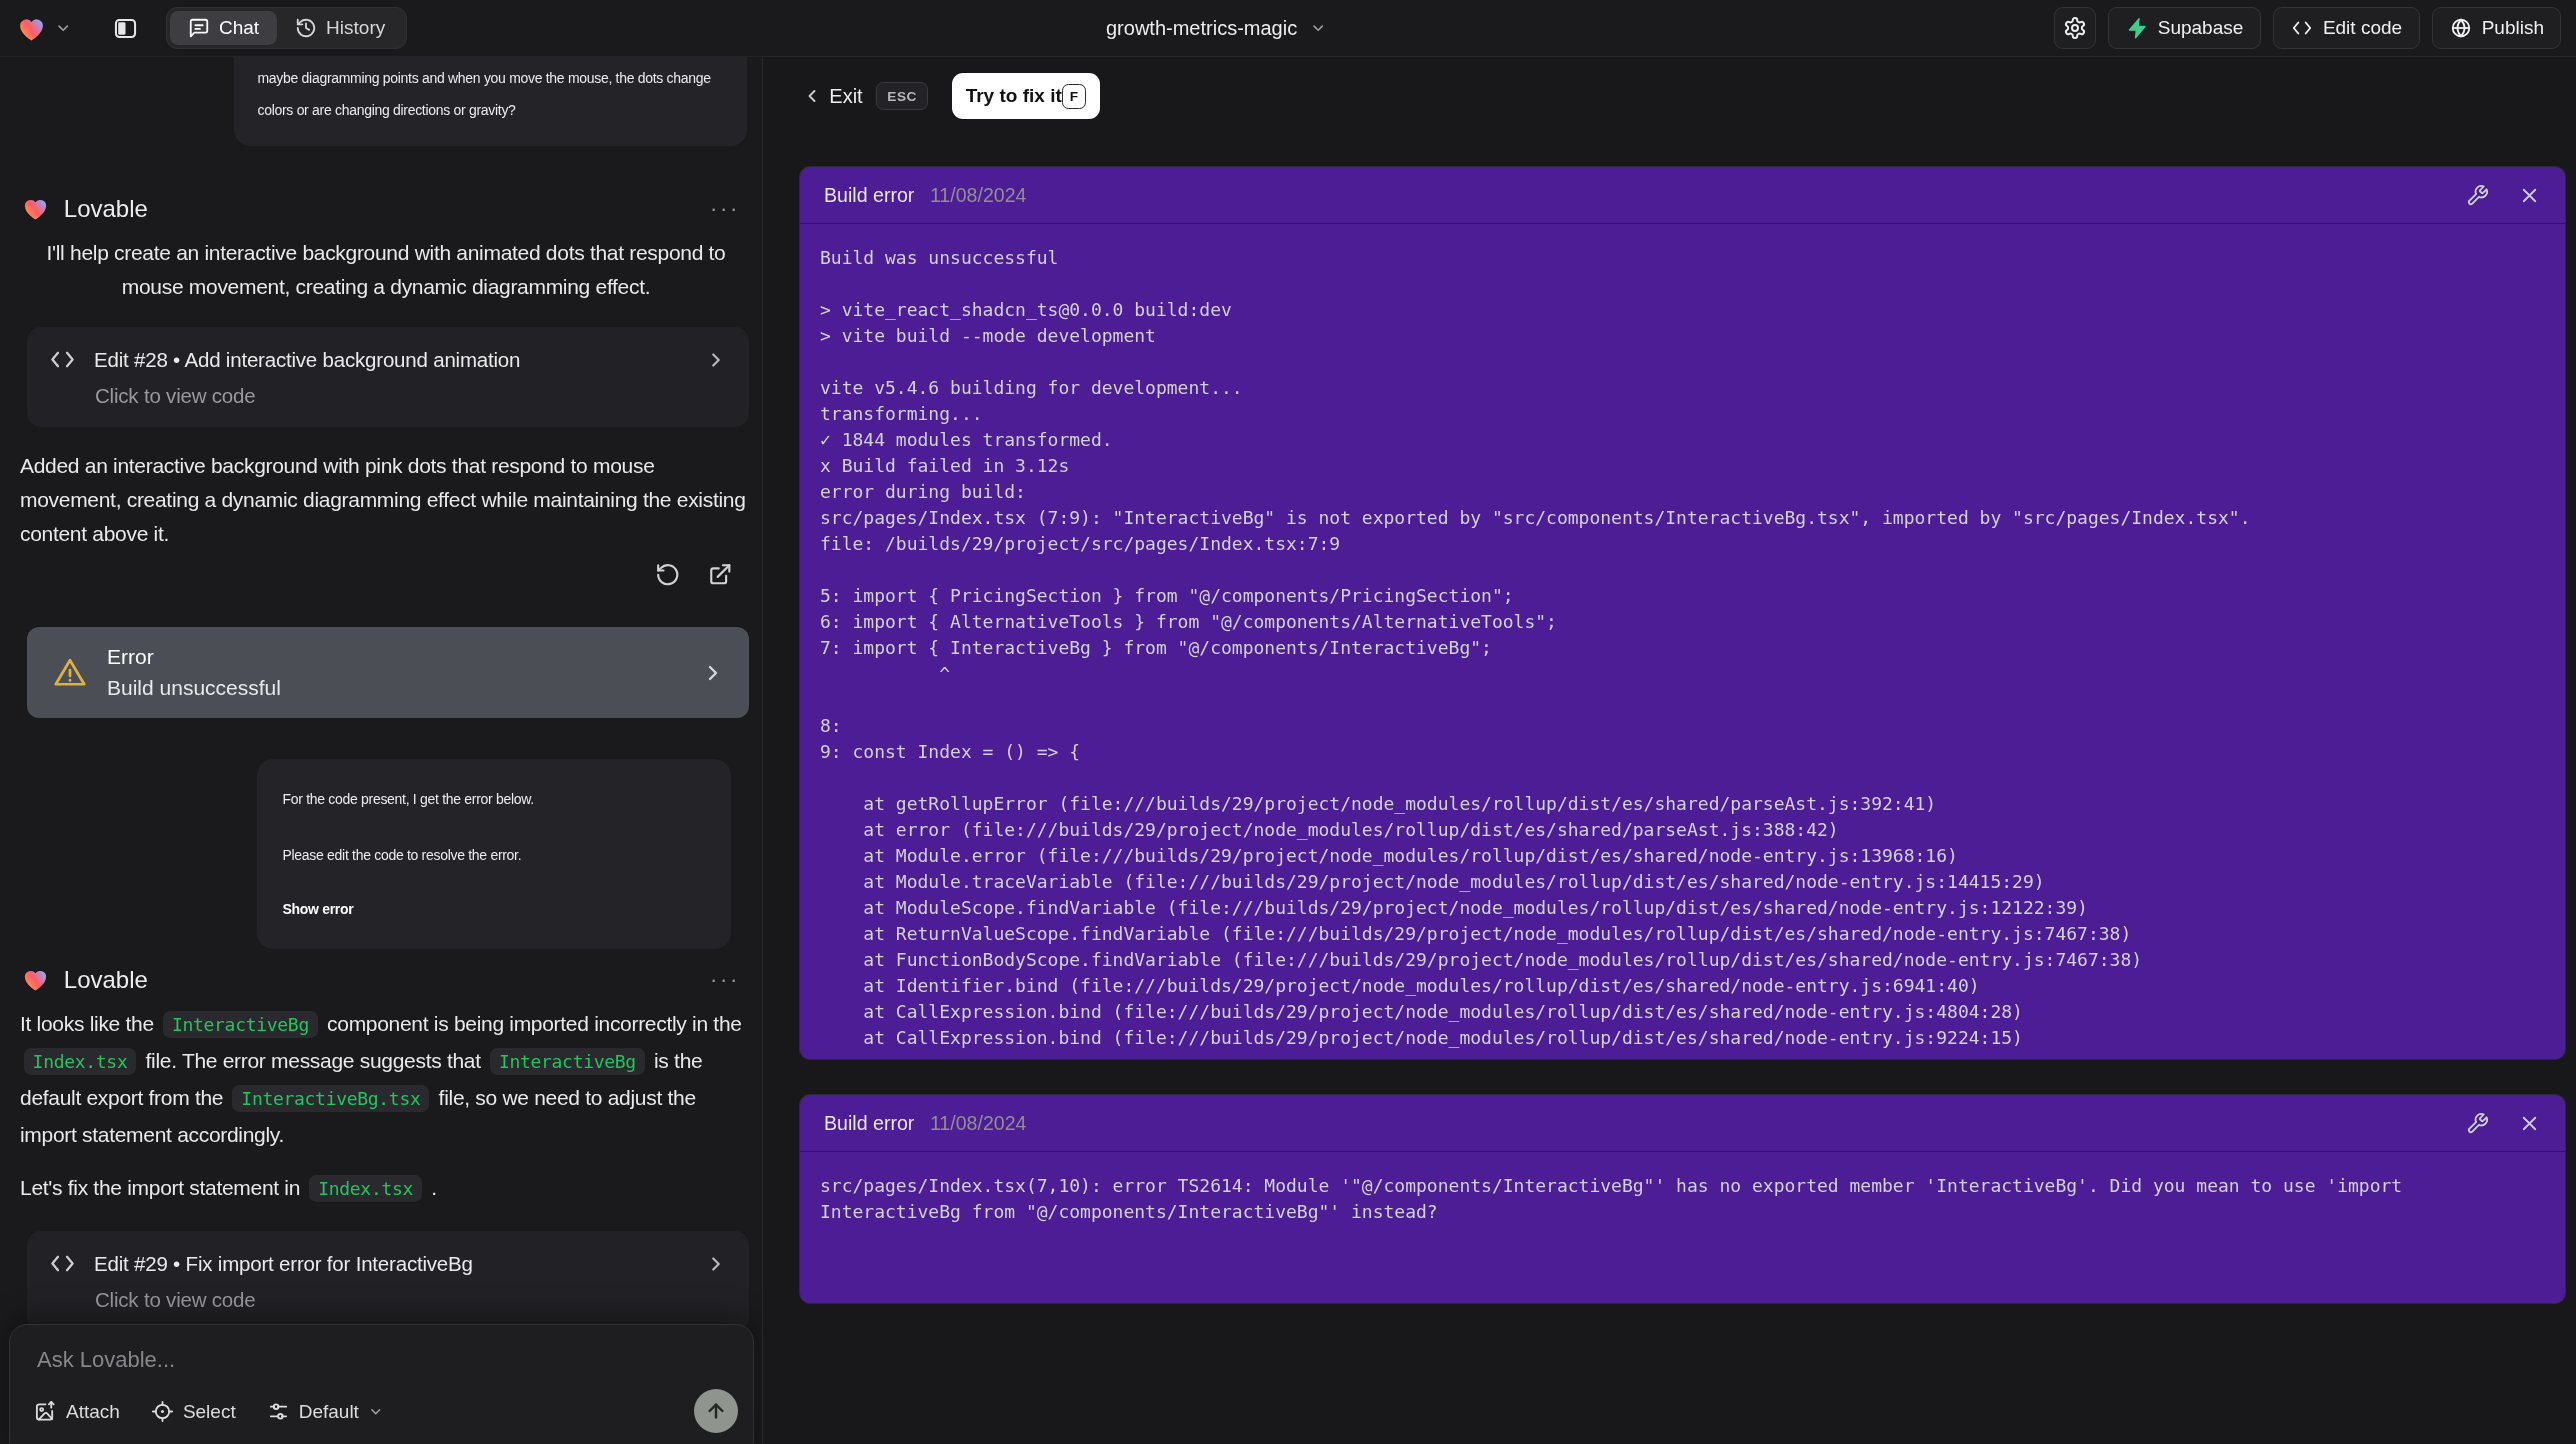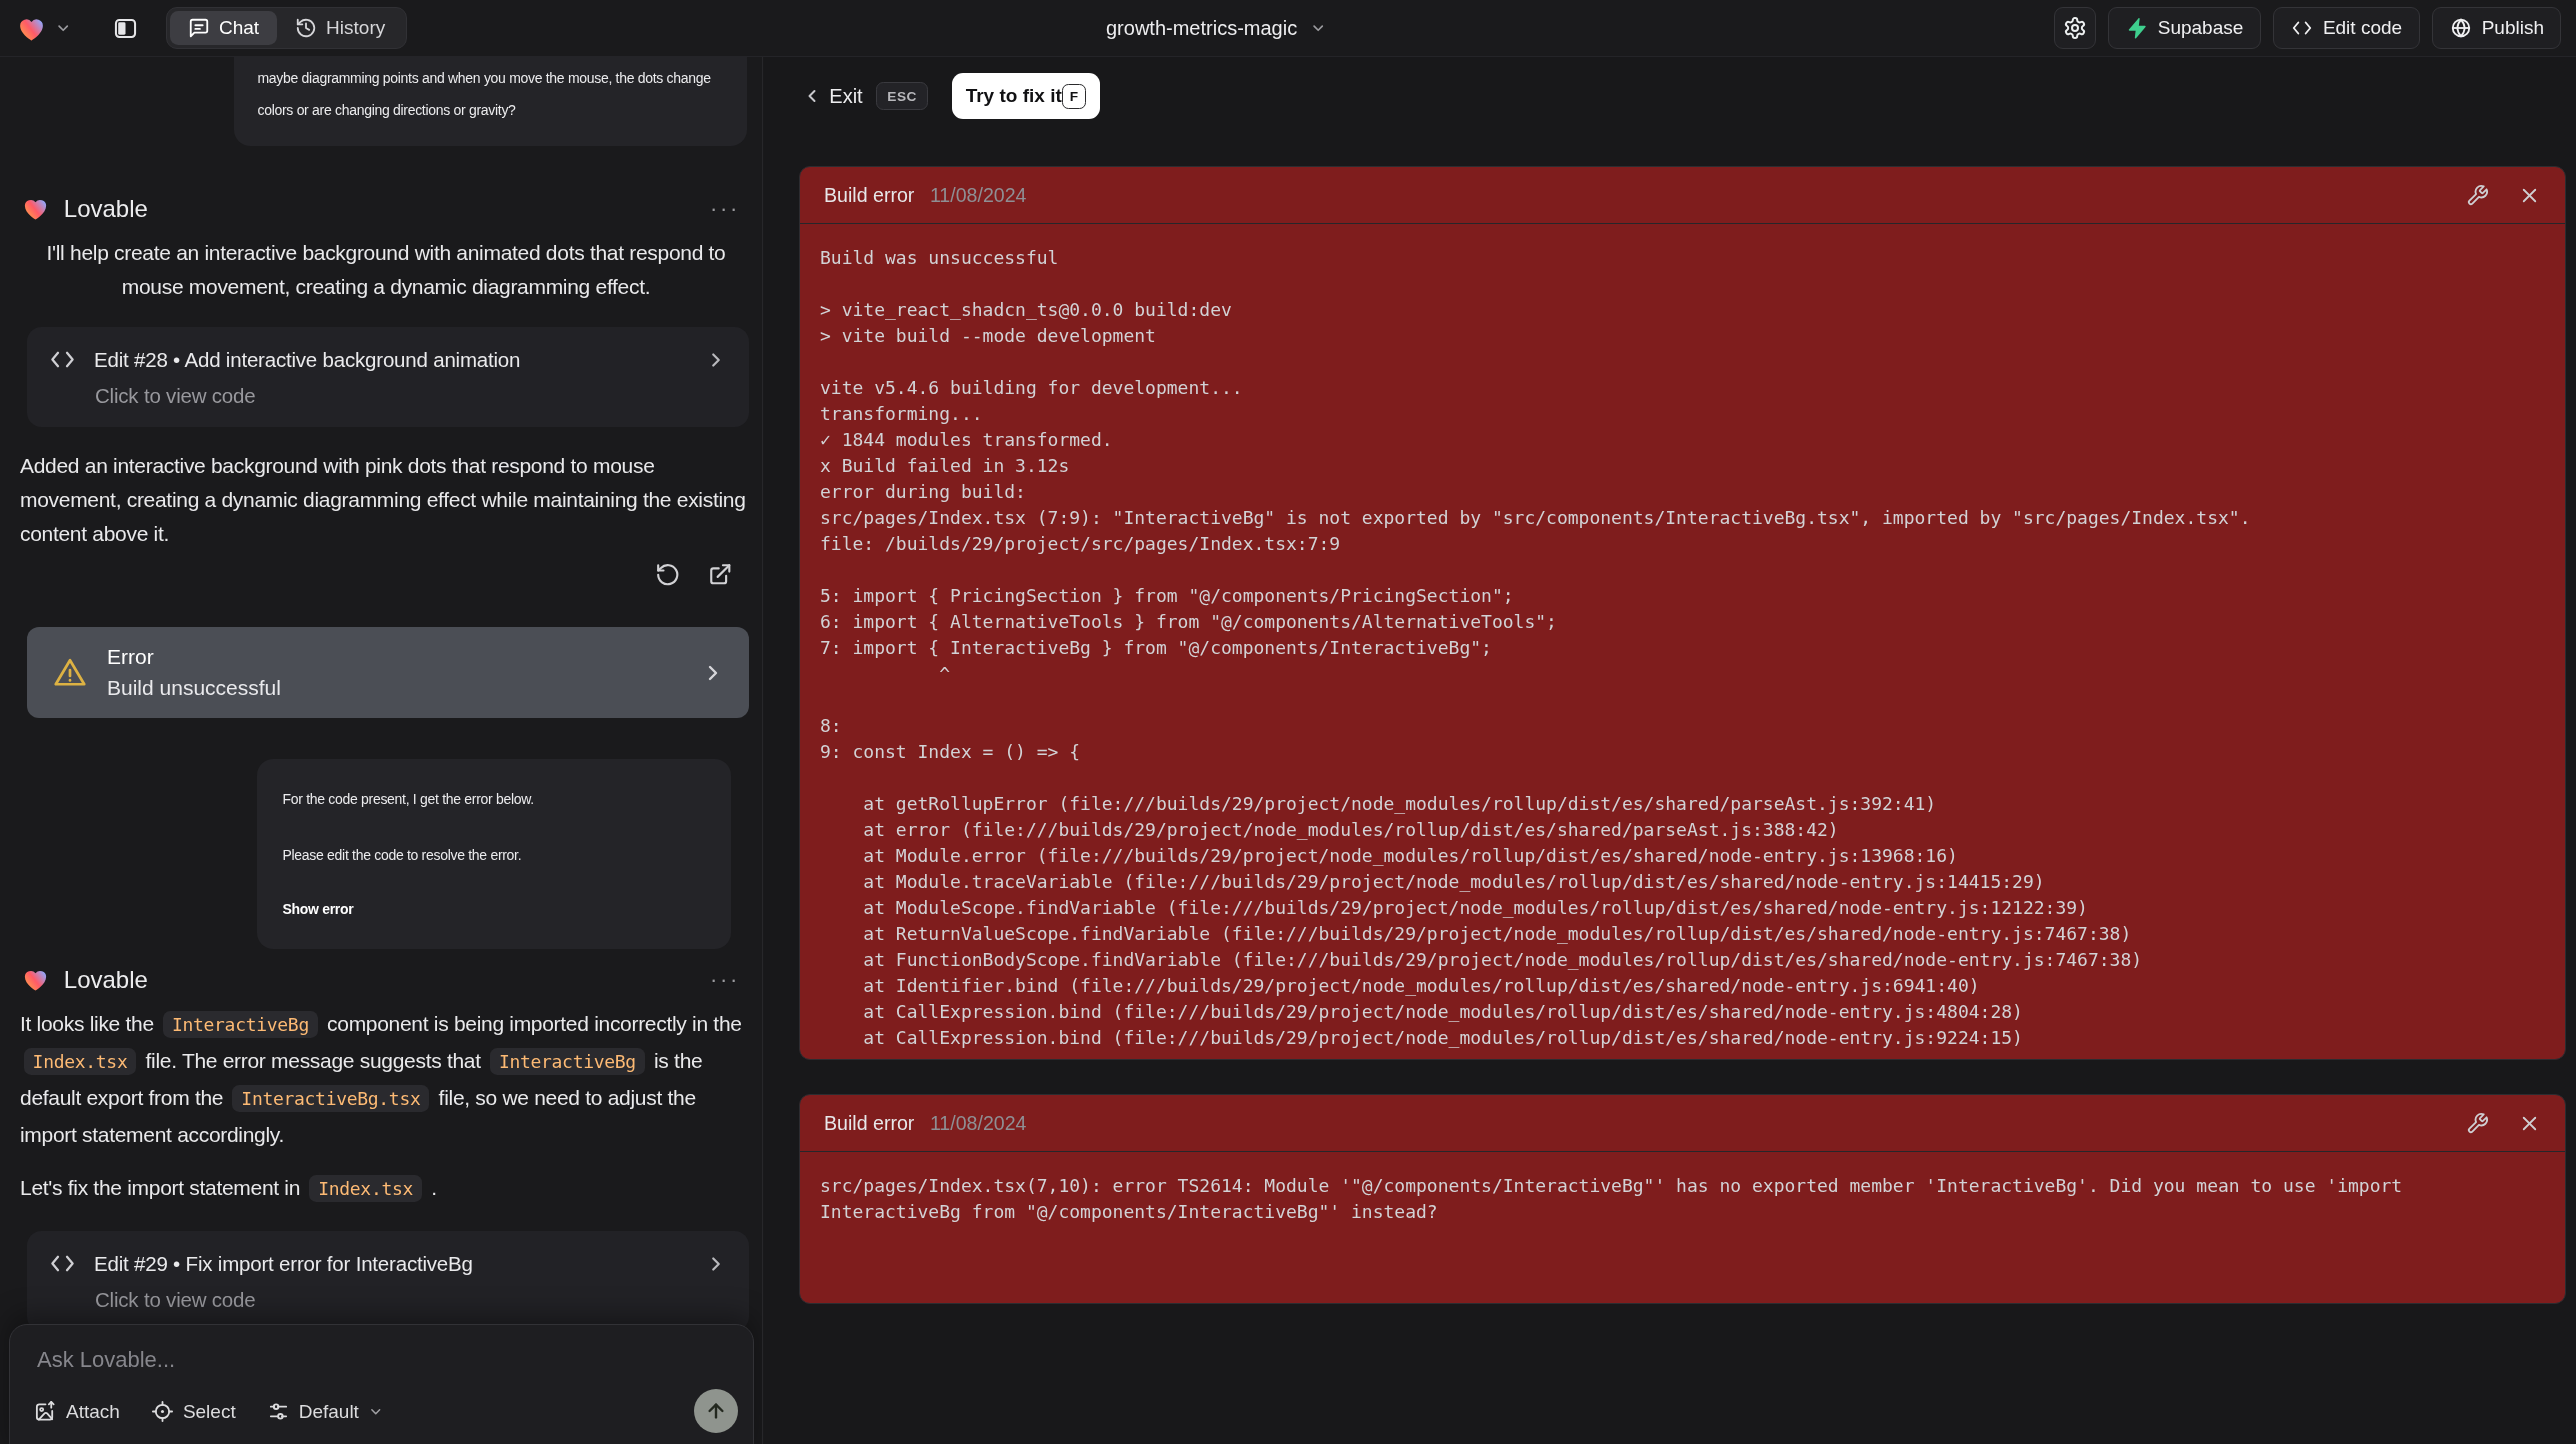--- a/index.html
+++ b/index.html
@@ -35,21 +35,21 @@
             font-size:14px; line-height:32px; letter-spacing:-0.3px; }
   .bubble-1 { top:-14.6px; right:15.5px; width:513px; padding:20px 24px; }
   .bubble-2 { top:702px; right:31px; width:474px; padding:24px 25.5px; }
   .bubble-2 p + p { margin-top:24px; }
   .bubble-2 .action { margin-top:22px; font-weight:700; color:#ffffff; cursor:pointer; }
   .msg-head { position:absolute; left:20px; right:22px; display:flex; align-items:center; }
   .msg-head .heart { width:31px; height:29px; }
   .msg-head .name { margin-left:12.8px; font-size:24px; color:#ededef; }
   .msg-head .dots { margin-left:auto; color:#9a9a9e; font-size:22px; letter-spacing:2.7px; }
   .para { position:absolute; left:20px; width:732px; font-size:21px; line-height:34px; letter-spacing:-0.3px; color:#e9e9eb; }
-  .chip { font-family:"DejaVu Sans Mono", monospace; font-size:18px; background:#2a2a2e; color:#fdba74;
+  .chip { font-family:"DejaVu Sans Mono", monospace; font-size:18px; background:#2a2a2e; color:#22c55e;
           border-radius:7.3px; padding:2.7px 9px; margin:0 3.6px; white-space:nowrap; }
   .edit-card { position:absolute; left:27px; width:722px; background:#222226; border-radius:14.6px; padding:19px 22px; cursor:pointer; }
   .edit-row { display:flex; align-items:center; gap:18px; }
   .edit-row svg.codeic { width:27px; height:27px; color:#cfcfd3; flex:none; }
   .edit-row .etitle { flex:1; font-size:20.5px; color:#eaeaec; letter-spacing:-0.2px; }
   .edit-row svg.chev { width:22px; height:22px; color:#b9b9bd; flex:none; }
   .edit-sub { margin:11px 0 0 46px; font-size:20.5px; color:#98989d; letter-spacing:-0.2px; }
   .icon-row { position:absolute; top:500px; right:24px; display:flex; gap:16.4px; }
   .icon-row .ib { width:36px; height:36px; display:flex; align-items:center; justify-content:center; color:#d2d2d5; }
   .icon-row svg { width:25.5px; height:25.5px; }
@@ -81,21 +81,21 @@
   .ph-back { width:20px; height:20px; color:#c8c8cc; }
   .ph-exit { margin-left:7.3px; font-size:20px; color:#ededef; }
   .kbd { margin-left:13.7px; padding:5.5px 10px; border:0.9px solid #3a3a3f; background:#232327; border-radius:7.3px;
          font-size:13.7px; font-weight:700; letter-spacing:0.5px; color:#b8b8bc; }
   .fix-btn { margin-left:24px; height:46px; background:#ffffff; border-radius:11px; display:flex; align-items:center;
              padding:0 13.7px; cursor:pointer; }
   .fix-btn .flabel { font-size:19px; font-weight:700; color:#111113; }
   .fix-btn .fkey { width:24.6px; height:24.6px; border:1.8px solid #2a2a2c; border-radius:6.4px; display:flex; align-items:center;
                    justify-content:center; font-size:13.7px; font-weight:700; color:#111113; }
 
-  .err-card { position:absolute; left:35px; width:1767px; background:#7f1d1d; border:0.9px solid #2c2c30; border-radius:11px; overflow:hidden; }
+  .err-card { position:absolute; left:35px; width:1767px; background:#4c1d95; border:0.9px solid #2c2c30; border-radius:11px; overflow:hidden; }
   .err-card.c1 { top:109px; height:894px; }
   .err-card.c2 { top:1037px; height:210px; }
   .err-head { height:57px; display:flex; align-items:center; padding:0 24px; border-bottom:0.9px solid #26262a; }
   .err-title { font-size:19.6px; color:#e7e7e9; }
   .err-date { margin-left:15.5px; font-size:19.6px; color:#8f8f94; }
   .err-actions { margin-left:auto; display:flex; align-items:center; gap:29px; color:#cfcfd2; }
   .err-actions svg { width:23px; height:23px; cursor:pointer; }
   .err-body pre { margin:0; padding:21px 20px; font-family:"DejaVu Sans Mono", monospace;
                   font-size:18px; line-height:26px; color:#d2d2d5; white-space:pre; }
 </style>

